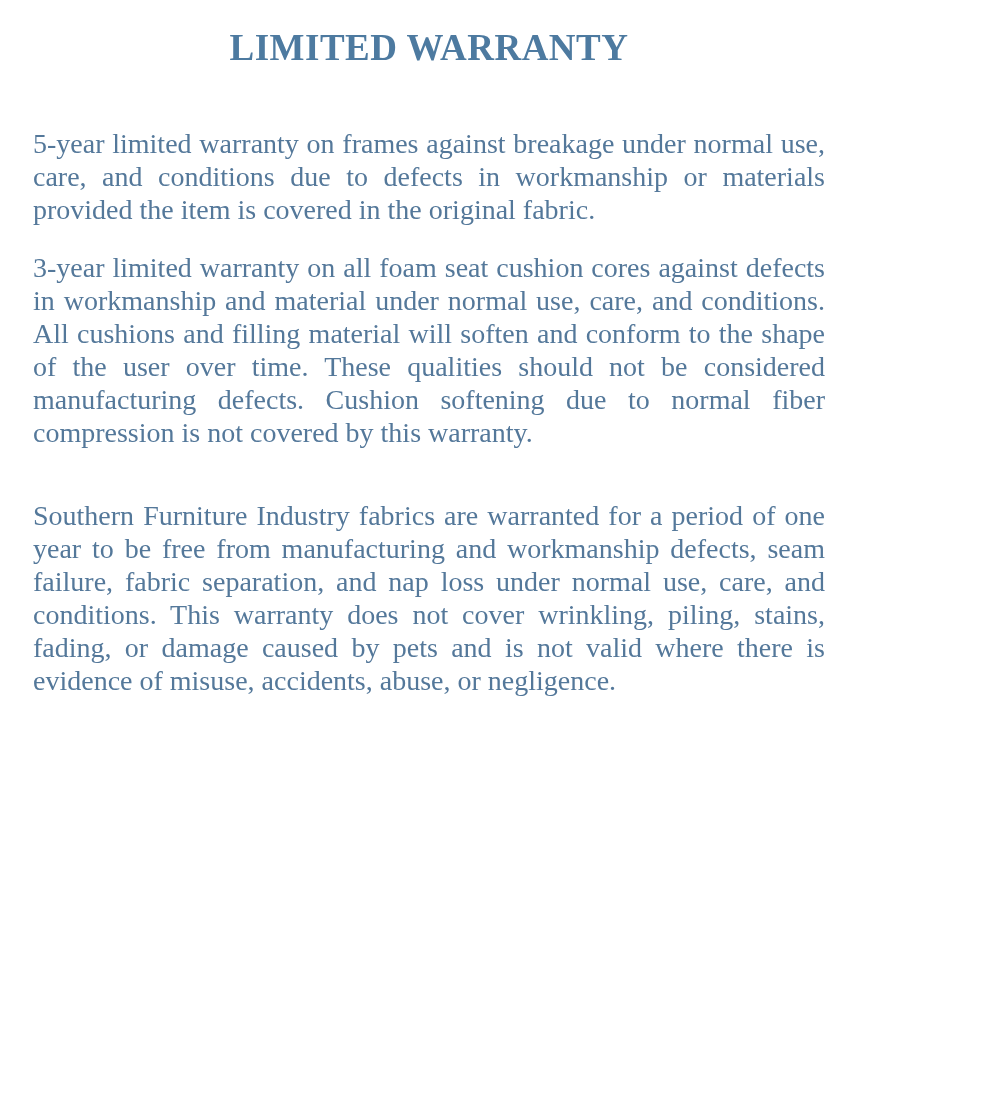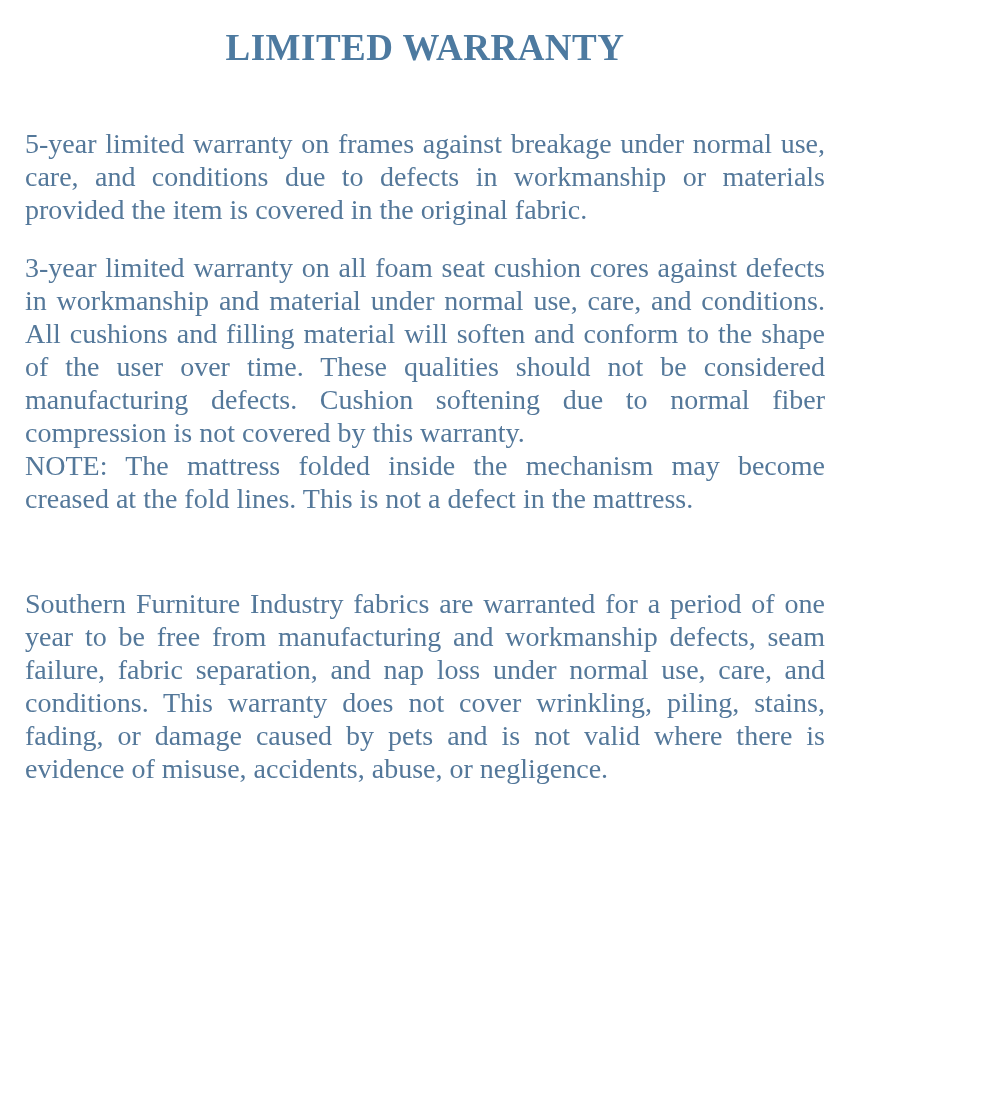--- a/index.html
+++ b/index.html
@@ -15,21 +15,21 @@
   }
   body {
     width: 1000px;
     height: 1096px;
     overflow: hidden;
     font-family: "Liberation Serif", "DejaVu Serif", serif;
   }
   .page {
     width: 848px;
     height: 1096px;
-    padding: 26px 23px 0 25px;
+    padding: 26px 23px 0 33px;
     background: var(--bg-color);
   }
   .doc-title {
     margin: 0 0 58px 0;
     text-align: center;
     font-size: 37px;
     line-height: 43px;
     font-weight: bold;
     letter-spacing: 0.5px;
     color: var(--title-color);
@@ -41,32 +41,31 @@
     text-align: justify;
     color: var(--text-color);
   }
   .para.first {
     margin-top: 10px;
   }
   .para.attached {
     margin-top: 0;
   }
   .para.extra-gap {
-    margin-top: 72px;
+    margin-top: 50px;
   }
 </style>
 </head>
 <body>
 
 <div class="page">
   <h1 class="doc-title">LIMITED WARRANTY</h1>
 
   <p class="para first">5-year limited warranty on frames against breakage under normal use, care, and conditions due to defects in workmanship or materials provided the item is covered in the original fabric.</p>
 
   <p class="para">3-year limited warranty on all foam seat cushion cores against defects in workmanship and material under normal use, care, and conditions. All cushions and filling material will soften and conform to the shape of the user over time. These qualities should not be considered manufacturing defects. Cushion softening due to normal fiber compression is not covered by this warranty.</p>
 
 
 
-  <p class="para attached">NOTE: The mattress folded inside the mechanism may become creased at the fold lines. This is not a defect in the mattress.</p>
 
   <p class="para extra-gap">Southern Furniture Industry fabrics are warranted for a period of one year to be free from manufacturing and workmanship defects, seam failure, fabric separation, and nap loss under normal use, care, and conditions. This warranty does not cover wrinkling, piling, stains, fading, or damage caused by pets and is not valid where there is evidence of misuse, accidents, abuse, or negligence.</p>
 
 </div>
 
 </body></html>

